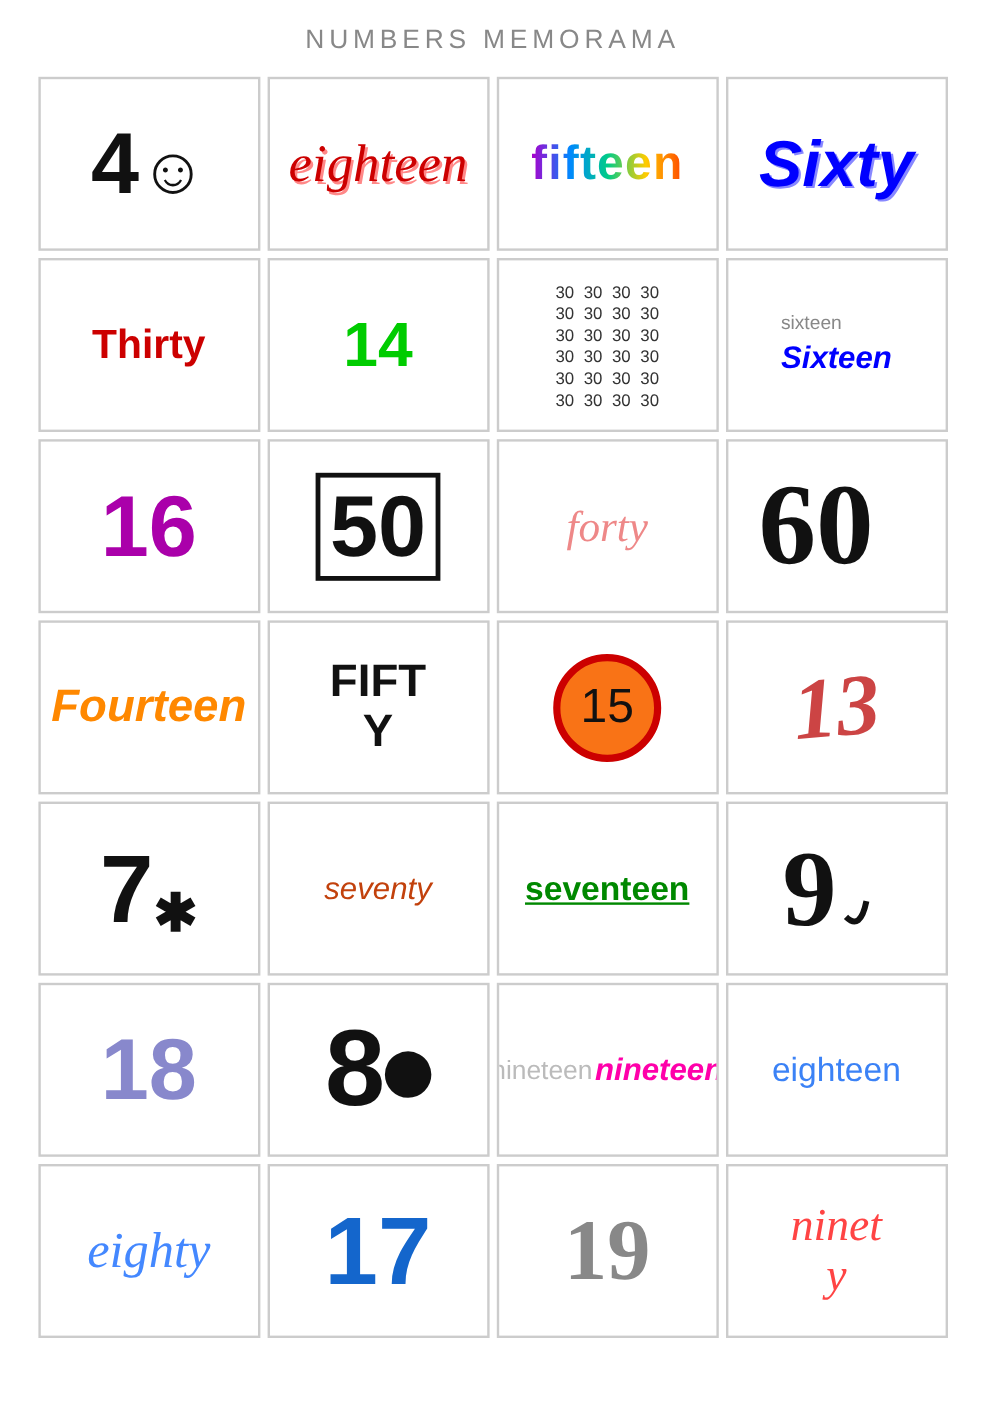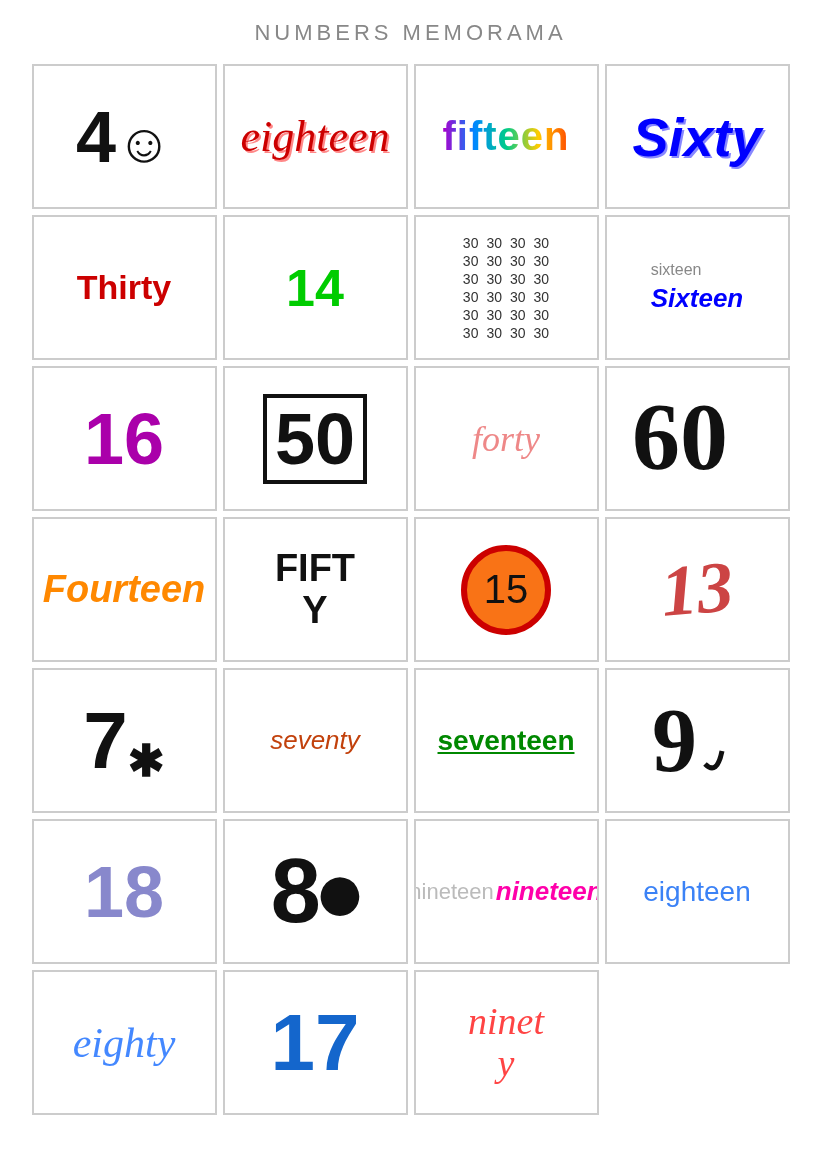--- a/index.html
+++ b/index.html
@@ -408,16 +408,19 @@
     <div class="cell-eighteen">eighteen</div>
   </div>
 
   <div class="cell">
     <div class="cell-eighty">eighty</div>
   </div>
   <div class="cell">
     <div class="cell-17-num">17</div>
   </div>
   <div class="cell">
+    <div class="cell-19-num">19</div>
+  </div>
+  <div class="cell">
     <div class="cell-ninety">ninet<br>y</div>
   </div>
 
 </div>
 
 </body></html>

